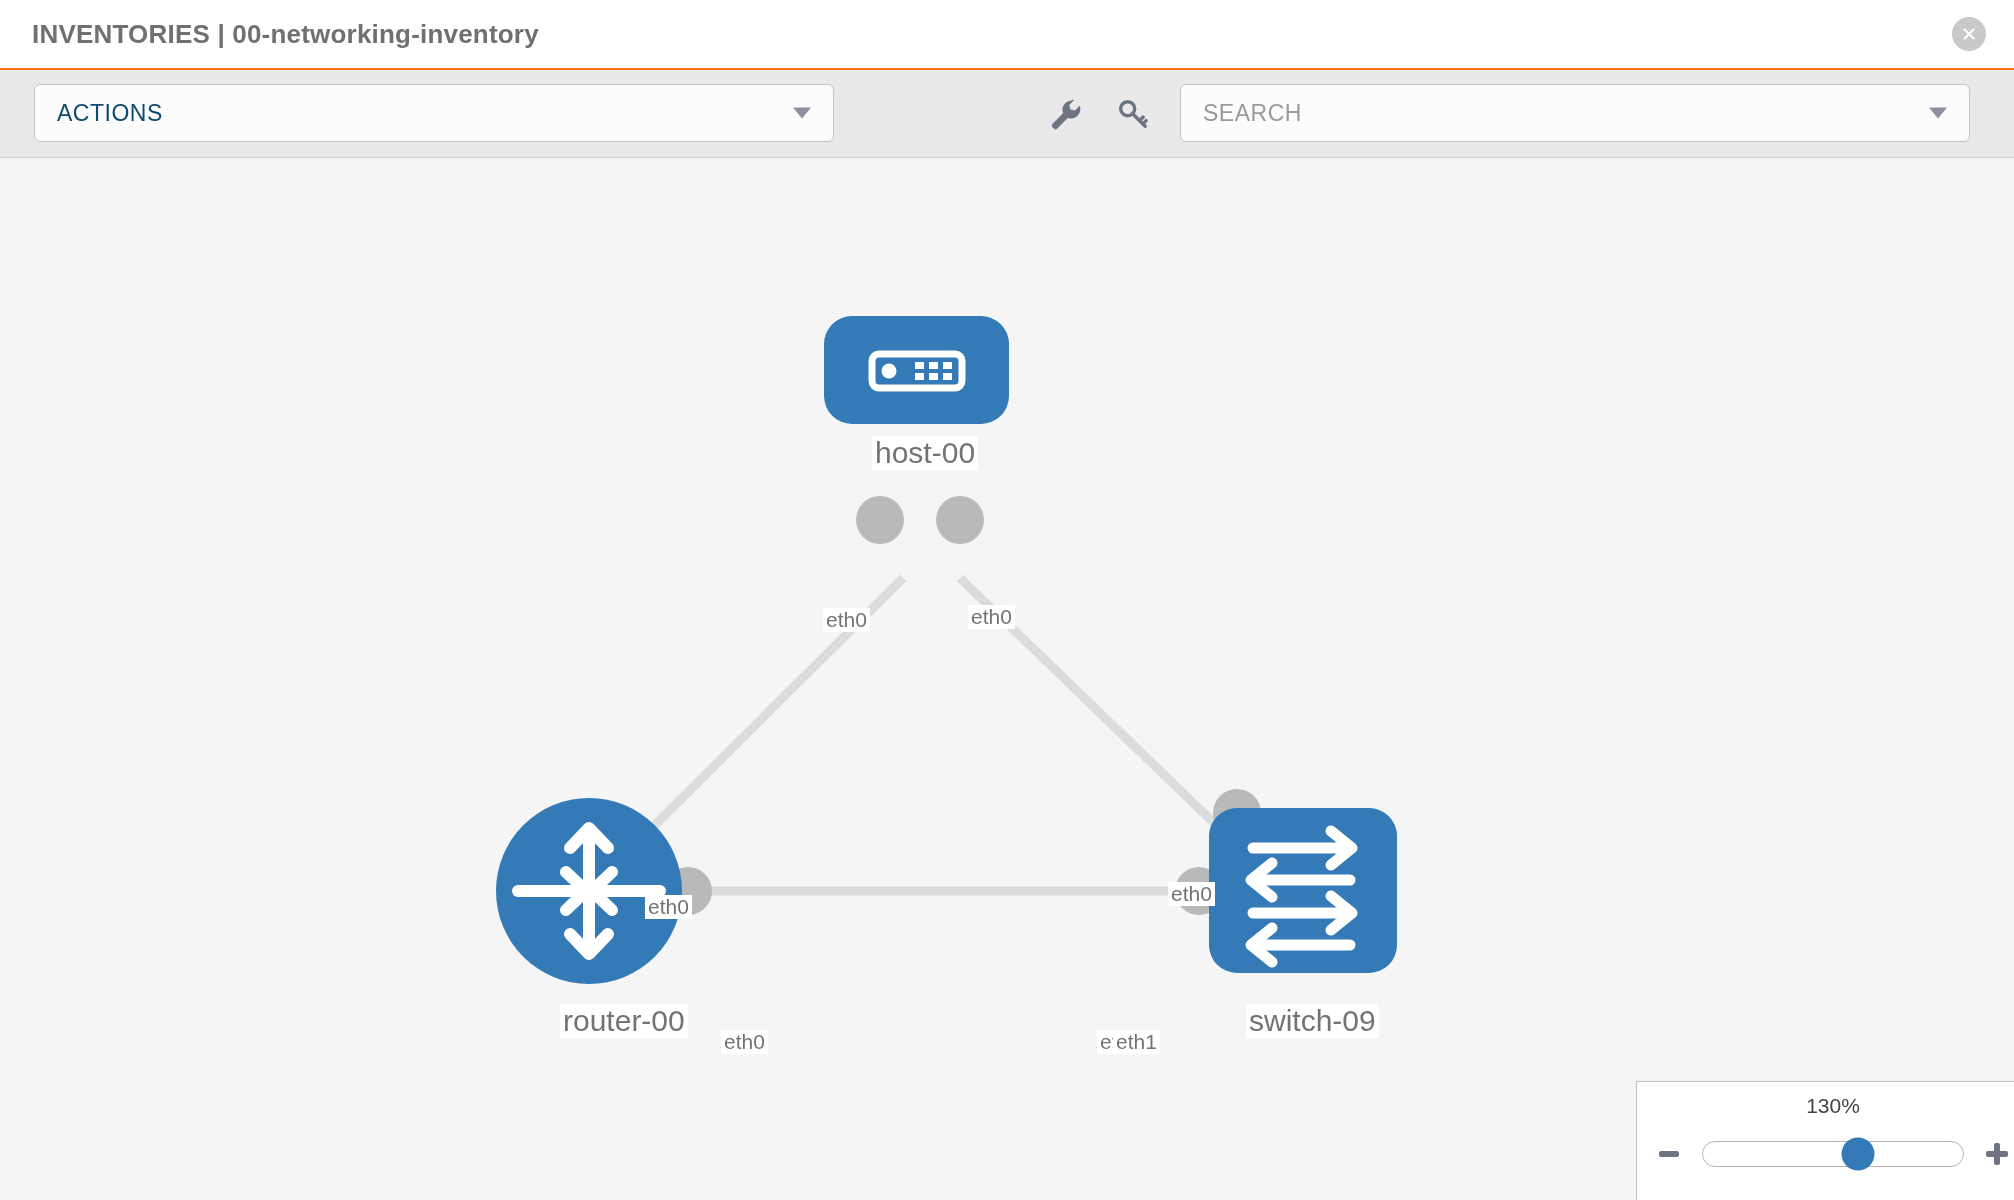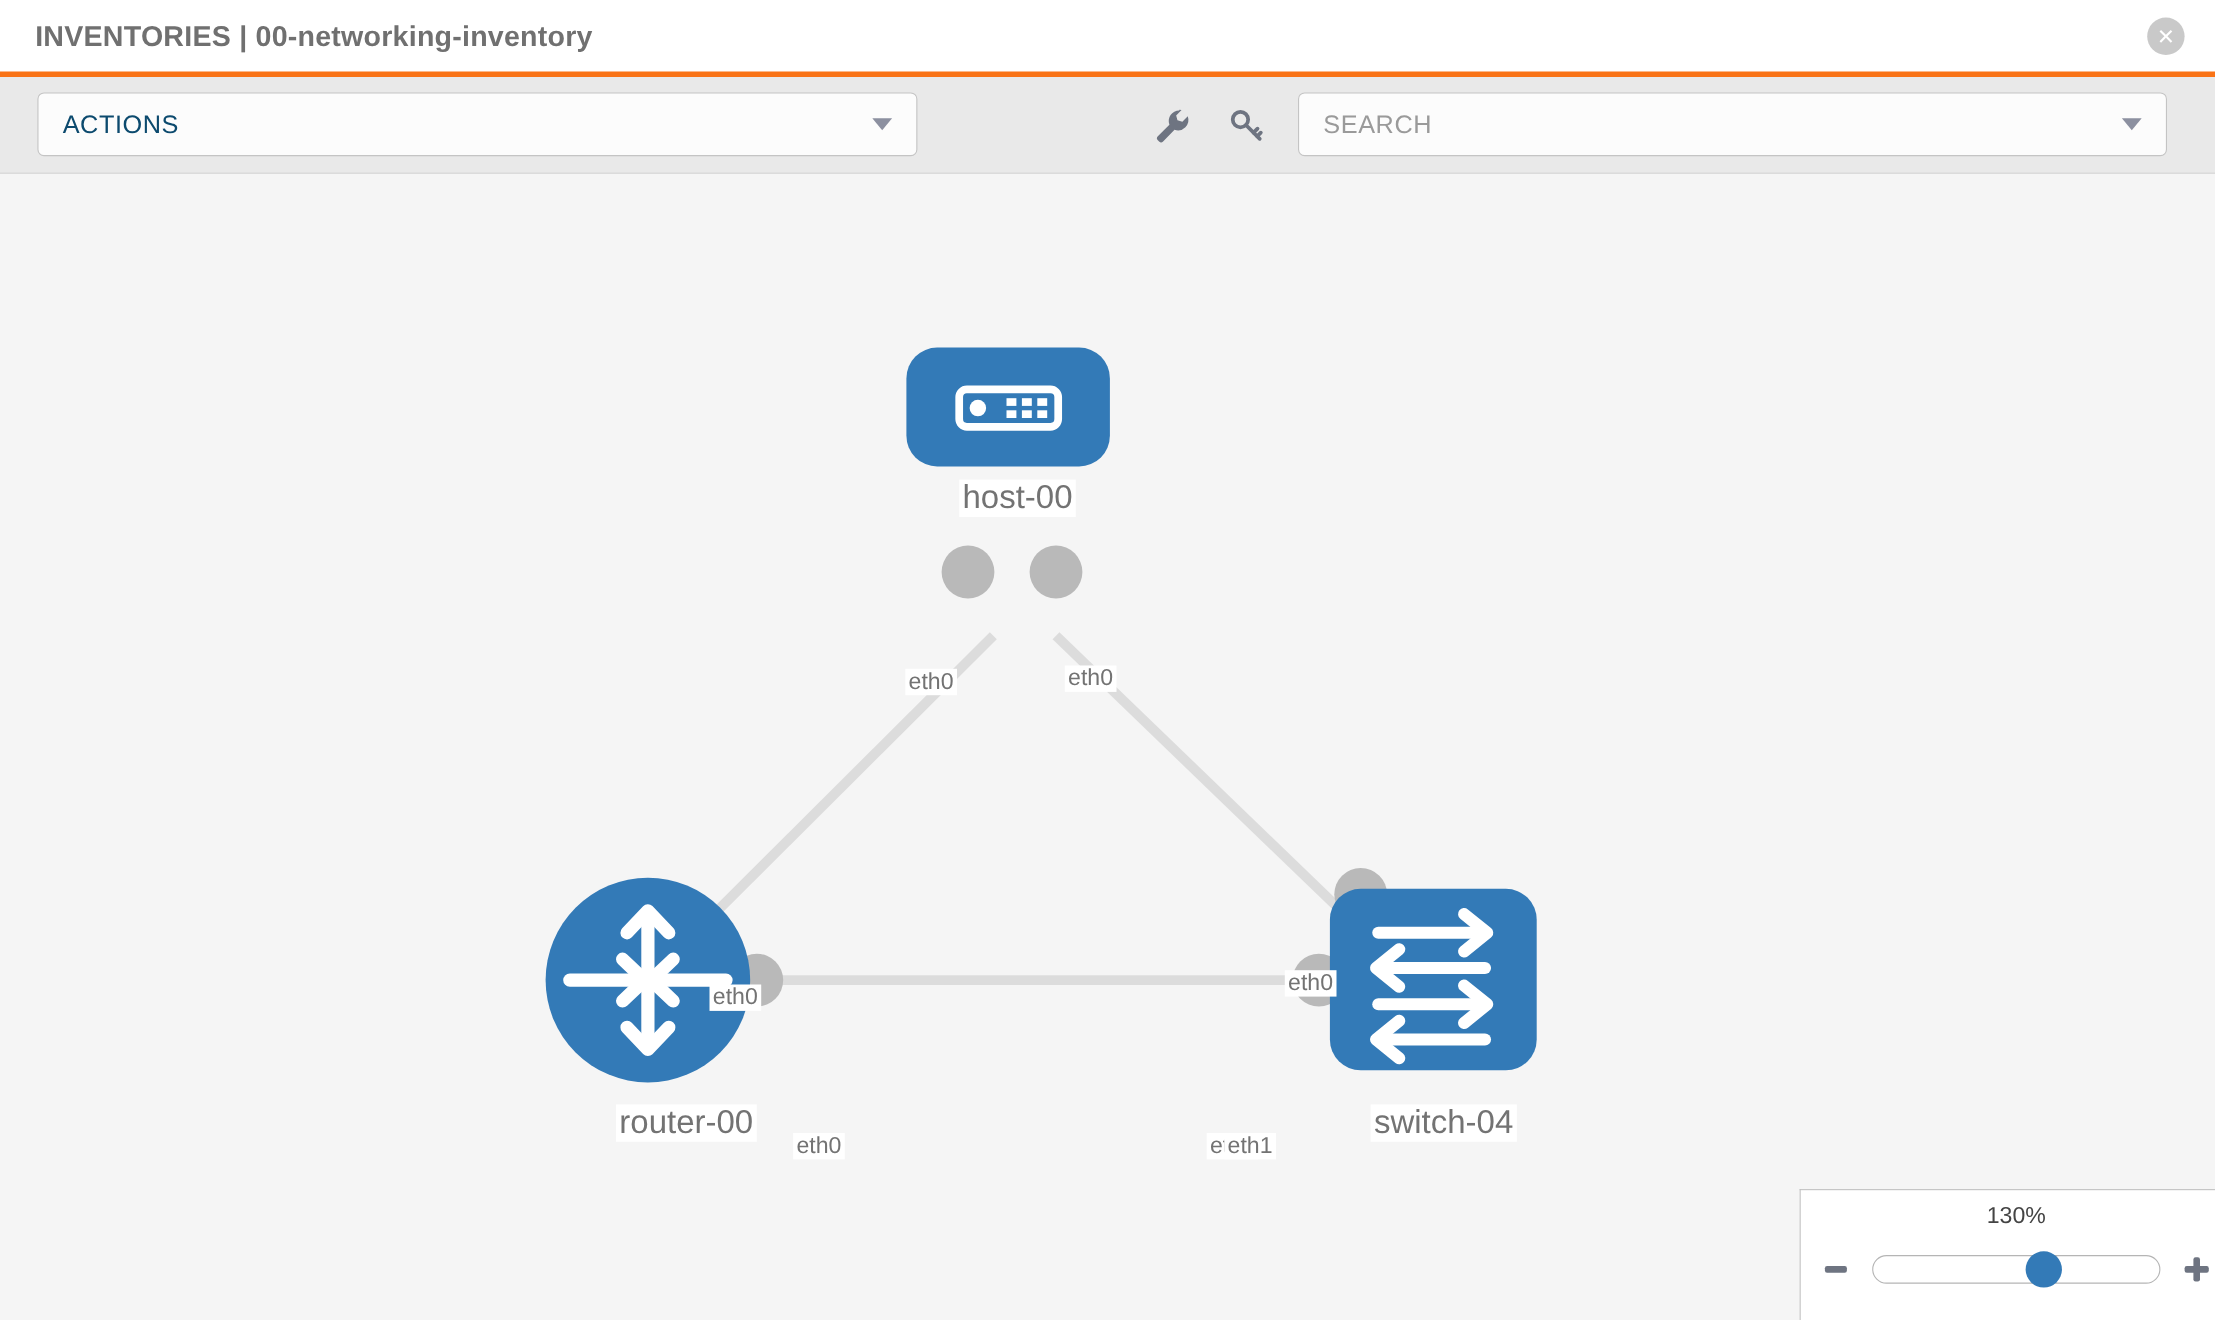--- a/index.html
+++ b/index.html
@@ -11,21 +11,21 @@
     background: #ffffff;
     font-family: "Liberation Sans", sans-serif;
   }
 
   
   .titlebar {
     position: absolute;
     left: 0; top: 0;
     width: 2014px; height: 70px;
     background: #ffffff;
-    border-bottom: 5px solid #f97316;
+    border-bottom: 2px solid #f97316;
   }
   .page-title {
     position: absolute;
     left: 32px; top: 50%;
     transform: translateY(-50%);
     font-size: 26px;
     font-weight: bold;
     color: #707070;
     letter-spacing: 0.2px;
     white-space: nowrap;
@@ -302,21 +302,21 @@
         <polyline points="1331,738 1352,755 1331,772"></polyline>
 
         <line x1="1350" y1="787" x2="1255" y2="787"></line>
         <polyline points="1272,770 1251,787 1272,804"></polyline>
       </g>
     </g>
   </svg>
 
   <div class="node-label" style="left:872px; top:278px;">host-00</div>
   <div class="node-label" style="left:560px; top:846px;">router-00</div>
-  <div class="node-label" style="left:1246px; top:846px;">switch-04</div>
+  <div class="node-label" style="left:1246px; top:846px;">switch-09</div>
 
   <div class="edge-label" style="left:823px; top:450px;">eth0</div>
   <div class="edge-label" style="left:968px; top:447px;">eth0</div>
   <div class="edge-label" style="left:645px; top:737px;">eth0</div>
   <div class="edge-label" style="left:1168px; top:724px;">eth0</div>
   <div class="edge-label" style="left:721px; top:872px;">eth0</div>
   <div class="edge-label" style="left:1097px; top:872px;">eth0</div>
   <div class="edge-label" style="left:1113px; top:872px;">eth1</div>
 </div>
 

